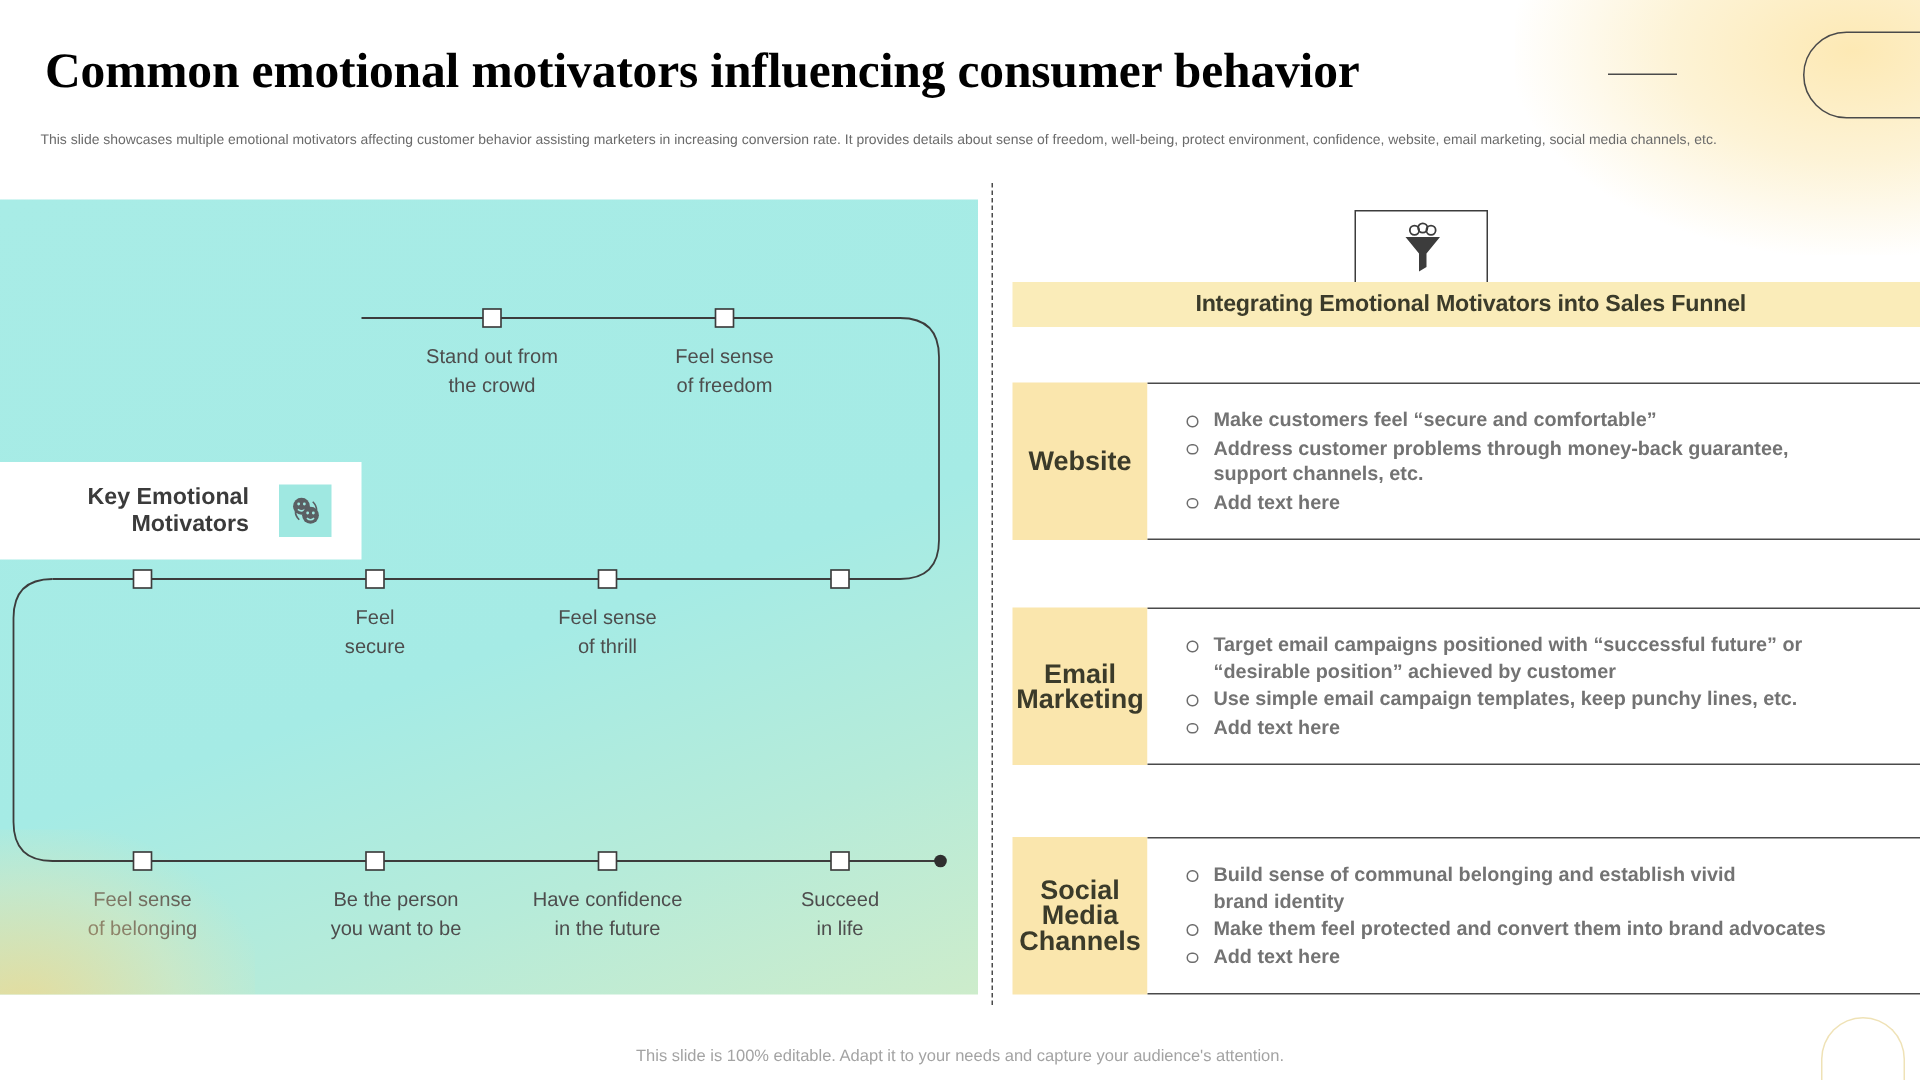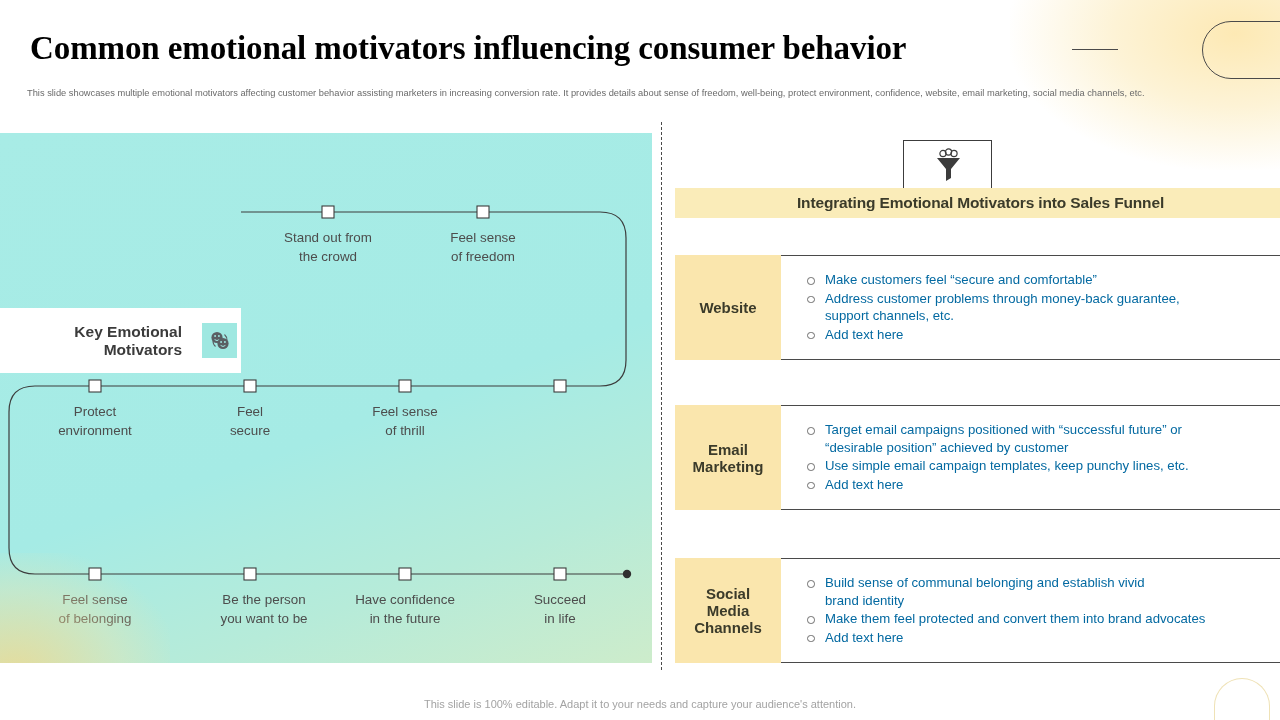--- a/index.html
+++ b/index.html
@@ -69,21 +69,21 @@
     content: ""; position: absolute; left: 0; bottom: 0;
     width: 170px; height: 110px;
     background: radial-gradient(ellipse at 8% 110%, rgba(250,214,130,.72) 0%, rgba(250,226,160,.32) 48%, rgba(255,255,255,0) 76%);
   }
 
   .key-box {
     position: absolute; left: 0; top: 175px;
     width: 241px; height: 65px;
     background: #ffffff;
     display: flex; align-items: center; justify-content: flex-end;
-    padding-right: 4px; gap: 20px; z-index: 6;
+    padding-right: 20px; gap: 20px; z-index: 6;
   }
   .key-box-text {
     font-size: 15.5px; font-weight: 700; color: #3b3b3b;
     line-height: 17.5px; text-align: right;
   }
   .key-icon {
     width: 35px; height: 35px; background: #9fe8e1;
     display: flex; align-items: center; justify-content: center;
     position: relative; flex: none;
   }
@@ -120,41 +120,42 @@
     display: flex; align-items: center; justify-content: center;
     z-index: 4;
   }
   .right-header-text {
     font-size: 15.5px; font-weight: 700; color: #3b3b2a;
     letter-spacing: -0.15px;
   }
 
   .row { position: absolute; left: 675px; width: 611px; display: flex; }
   .row-cat {
-    width: 106px; flex: none;
+    width: 90px; flex: none;
     background: #fae6ad;
     display: flex; align-items: center; justify-content: center;
-    font-size: 15px; font-weight: 700; color: #3b3b2a;
+    font-size: 18px; font-weight: 700; color: #3b3b2a;
     text-align: center; line-height: 17px; white-space: pre-line;
   }
   .row-body {
     flex: 1;
     border-top: 1.1px solid #4a4a4a;
     border-bottom: 1.1px solid #4a4a4a;
     background: #ffffff;
     display: flex; align-items: center;
     padding: 6px 10px 6px 22px;
   }
   .bullets { list-style: none; }
   .bullets li {
     position: relative;
     font-size: 13.2px; line-height: 17.5px;
-    color: #0369a1; padding-left: 22px;
+    color: #737373; padding-left: 22px;
     margin-bottom: 1px;
     white-space: pre-line;
+    font-weight: bold;
   }
   .bullets li::before {
     content: ""; position: absolute; left: 4px; top: 6px;
     width: 5.5px; height: 5.5px;
     border: 1.1px solid #6d6d6d; border-radius: 50%;
   }
 
   
   .footer {
     position: absolute; left: 0; top: 698px; width: 1280px;
@@ -198,22 +199,20 @@
         <rect x="399" y="435" width="12" height="12"></rect>
         <rect x="554" y="435" width="12" height="12"></rect>
       </g>
     </svg>
 
     <div class="node-label" style="left:248px; top:96px;">Stand out from
 the crowd</div>
     <div class="node-label" style="left:403px; top:96px;">Feel sense
 of freedom</div>
 
-    <div class="node-label" style="left:15px;  top:270px;">Protect
-environment</div>
     <div class="node-label" style="left:170px; top:270px;">Feel
 secure</div>
     <div class="node-label" style="left:325px; top:270px;">Feel sense
 of thrill</div>
 
     <div class="node-label" style="left:15px;  top:458px;">Feel sense
 of belonging</div>
     <div class="node-label" style="left:184px; top:458px;">Be the person
 you want to be</div>
     <div class="node-label" style="left:325px; top:458px;">Have confidence

